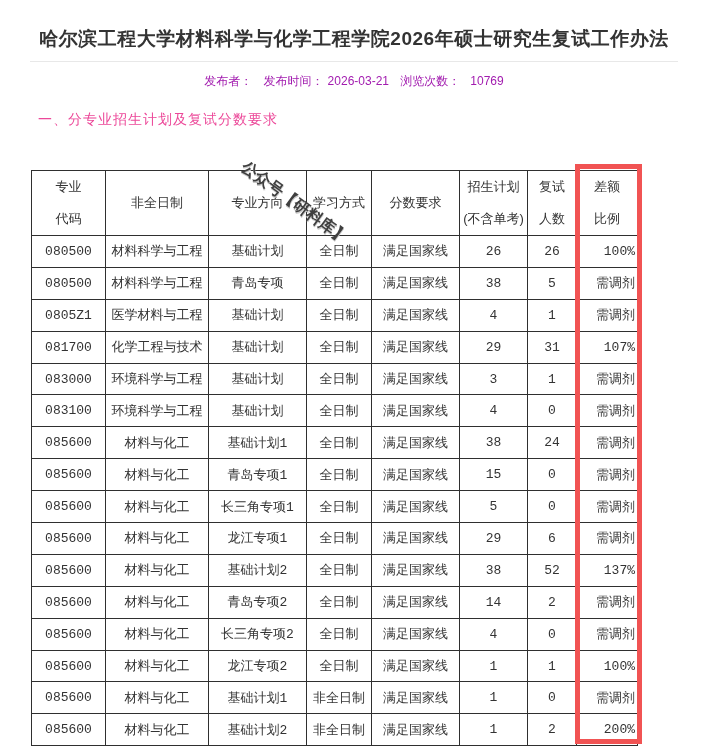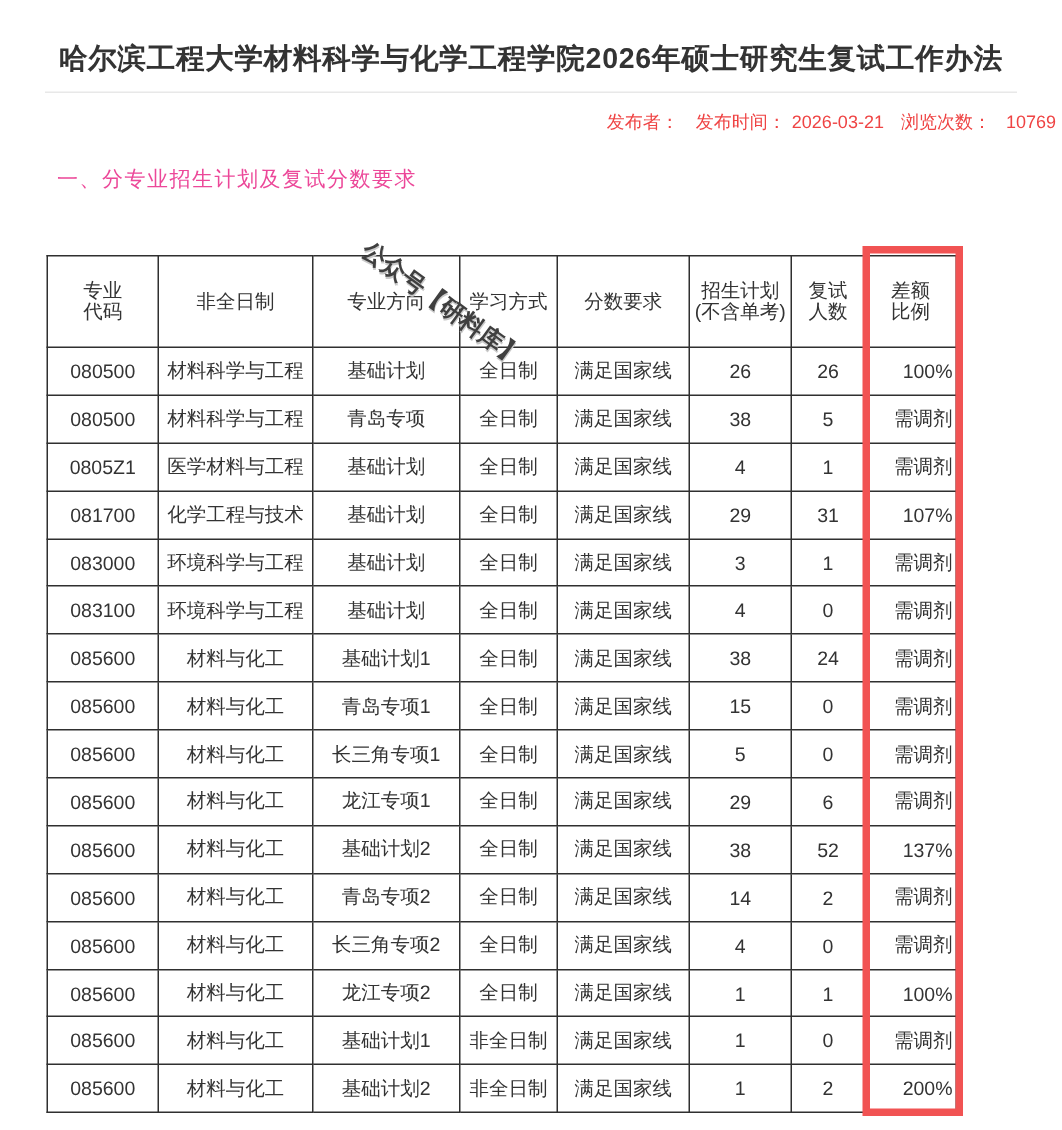--- a/index.html
+++ b/index.html
@@ -14,44 +14,44 @@
     position:absolute;top:26px;left:0;width:708px;margin:0;
     text-align:center;font-size:19px;font-weight:bold;color:#333333;
     letter-spacing:0.5px;
   }
   .title-divider{
     position:absolute;top:61px;left:30px;width:648px;height:0;
     border-top:1px solid #e8e8e8;
   }
   .meta-bar{
     position:absolute;top:73px;left:0;width:708px;
-    text-align:right;font-size:12px;color:#ef4444;
+    text-align:center;font-size:12px;color:#a21caf;
   }
   .meta-bar span{margin:0 4px;}
   .meta-bar .views-value{margin-left:6px;}
 
   .section-heading{
     position:absolute;top:111px;left:38px;
     font-size:14px;color:#ec4899;letter-spacing:1px;
   }
 
   .table-zone{position:absolute;left:31px;top:170px;}
   table.adm{
     border-collapse:collapse;table-layout:fixed;
     font-size:13px;color:#333333;
   }
   table.adm th, table.adm td{
     border:1px solid #2f2f2f;
     text-align:center;vertical-align:middle;
     padding:0 2px;overflow:hidden;
   }
   table.adm thead tr{height:61px;}
-  table.adm tbody tr{height:31.9px;}
+  table.adm tbody tr{height:31.9px;font-family:Liberation Mono, monospace;}
   table.adm th{
-    font-weight:normal;white-space:pre-line;line-height:14px;
+    font-weight:normal;white-space:pre-line;line-height:32px;
   }
   table.adm td.last-col{
     text-align:right;padding-left:8px;
   }
 
   .watermark{
     position:absolute;left:249px;top:157px;
     transform:rotate(36deg);transform-origin:0 0;
     font-size:16px;font-weight:bold;color:#3f3f3f;
     text-shadow:1px 1px 0 #c9c9c9;

